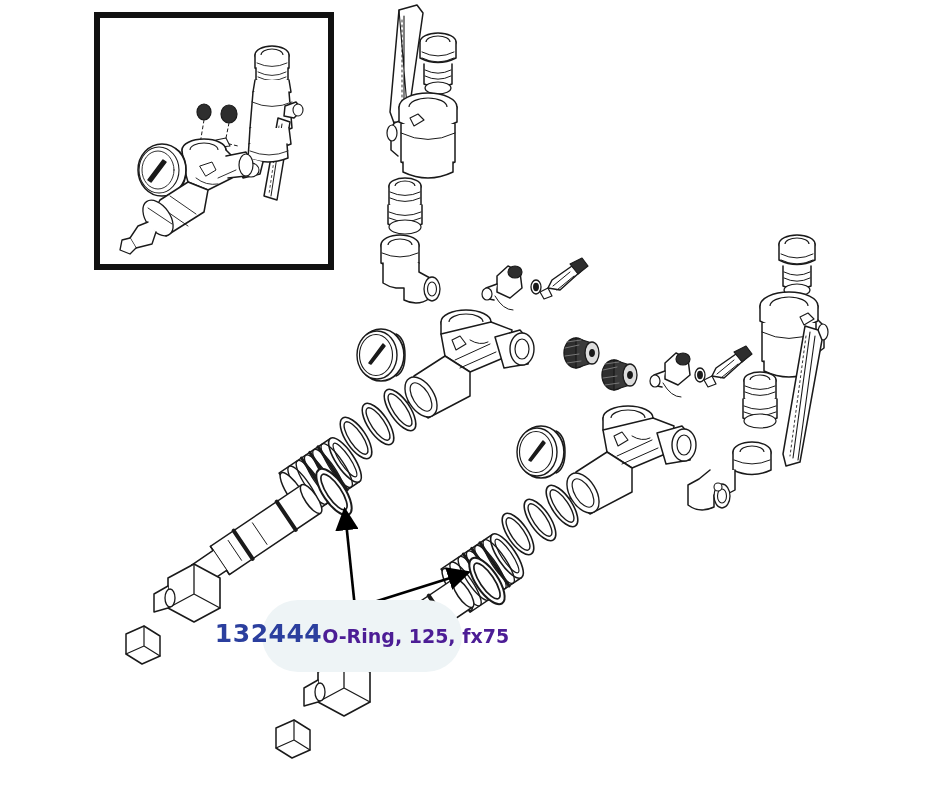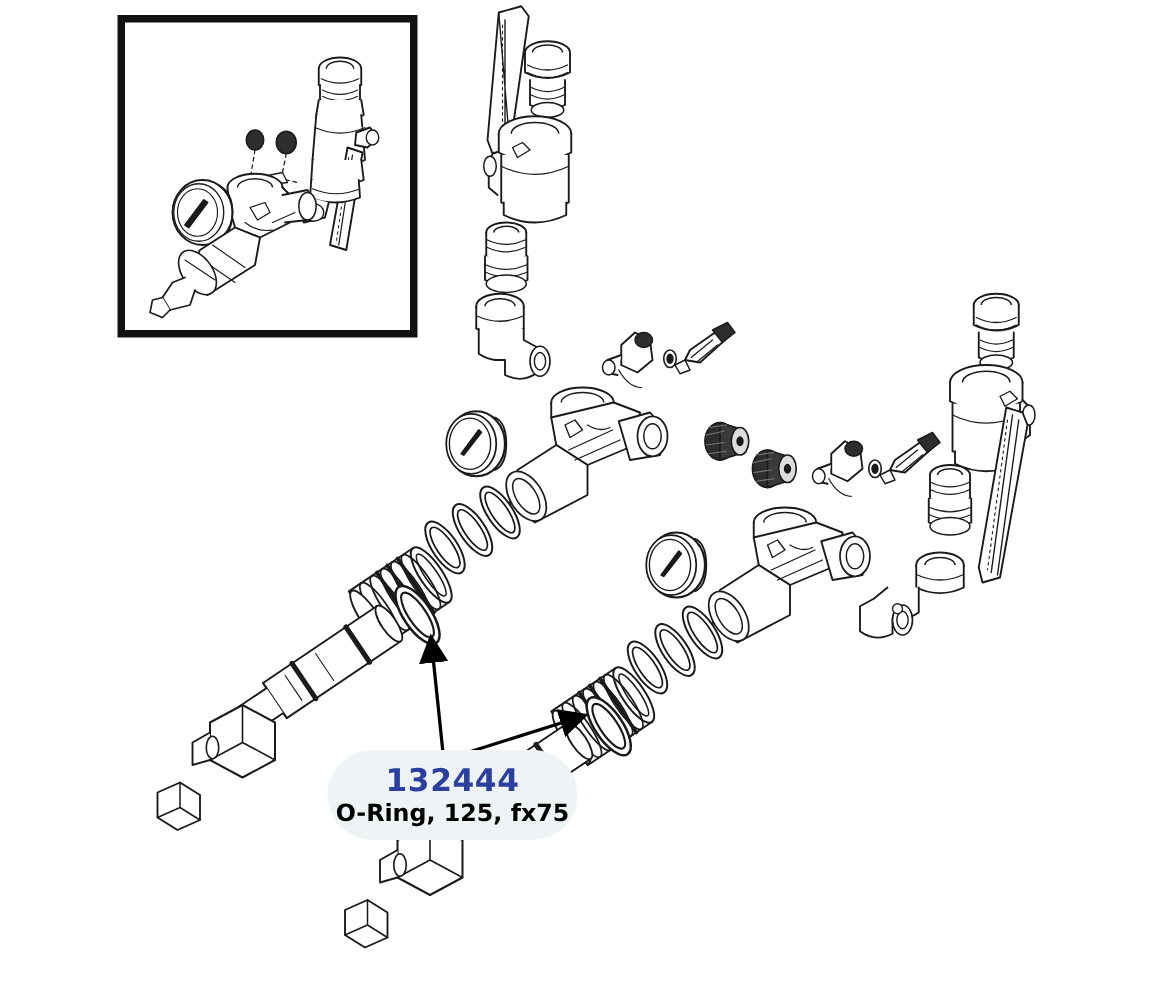--- a/index.html
+++ b/index.html
@@ -13,38 +13,38 @@
   #stage{position:absolute;left:0;top:0;width:940px;height:788px;}
   svg.layer{position:absolute;left:0;top:0;width:940px;height:788px;}
 
   
   #callout{
     position:absolute;
     left:262px;top:600px;
     width:200px;height:72px;
     background:#eef4f6;
     border-radius:36px;
-    display:flex;flex-direction:column;
+    display:flex;flex-direction:row;
     align-items:center;justify-content:center;
     z-index:40;
   }
   #callout .pn{
     font-family:"DejaVu Sans", sans-serif;
     font-weight:bold;
     font-size:25px;
     letter-spacing:0.5px;
     color:#2b3f9e;
     line-height:1;
     margin-bottom:5px;
   }
   #callout .desc{
     font-family:"DejaVu Sans", sans-serif;
     font-weight:bold;
     font-size:19px;
-    color:#000000;
+    color:#4c1d95;
     line-height:1;
     white-space:nowrap;
   }
 
   
   #inset{
     position:absolute;
     left:94px;top:12px;
     width:240px;height:258px;
     background:#ffffff;

